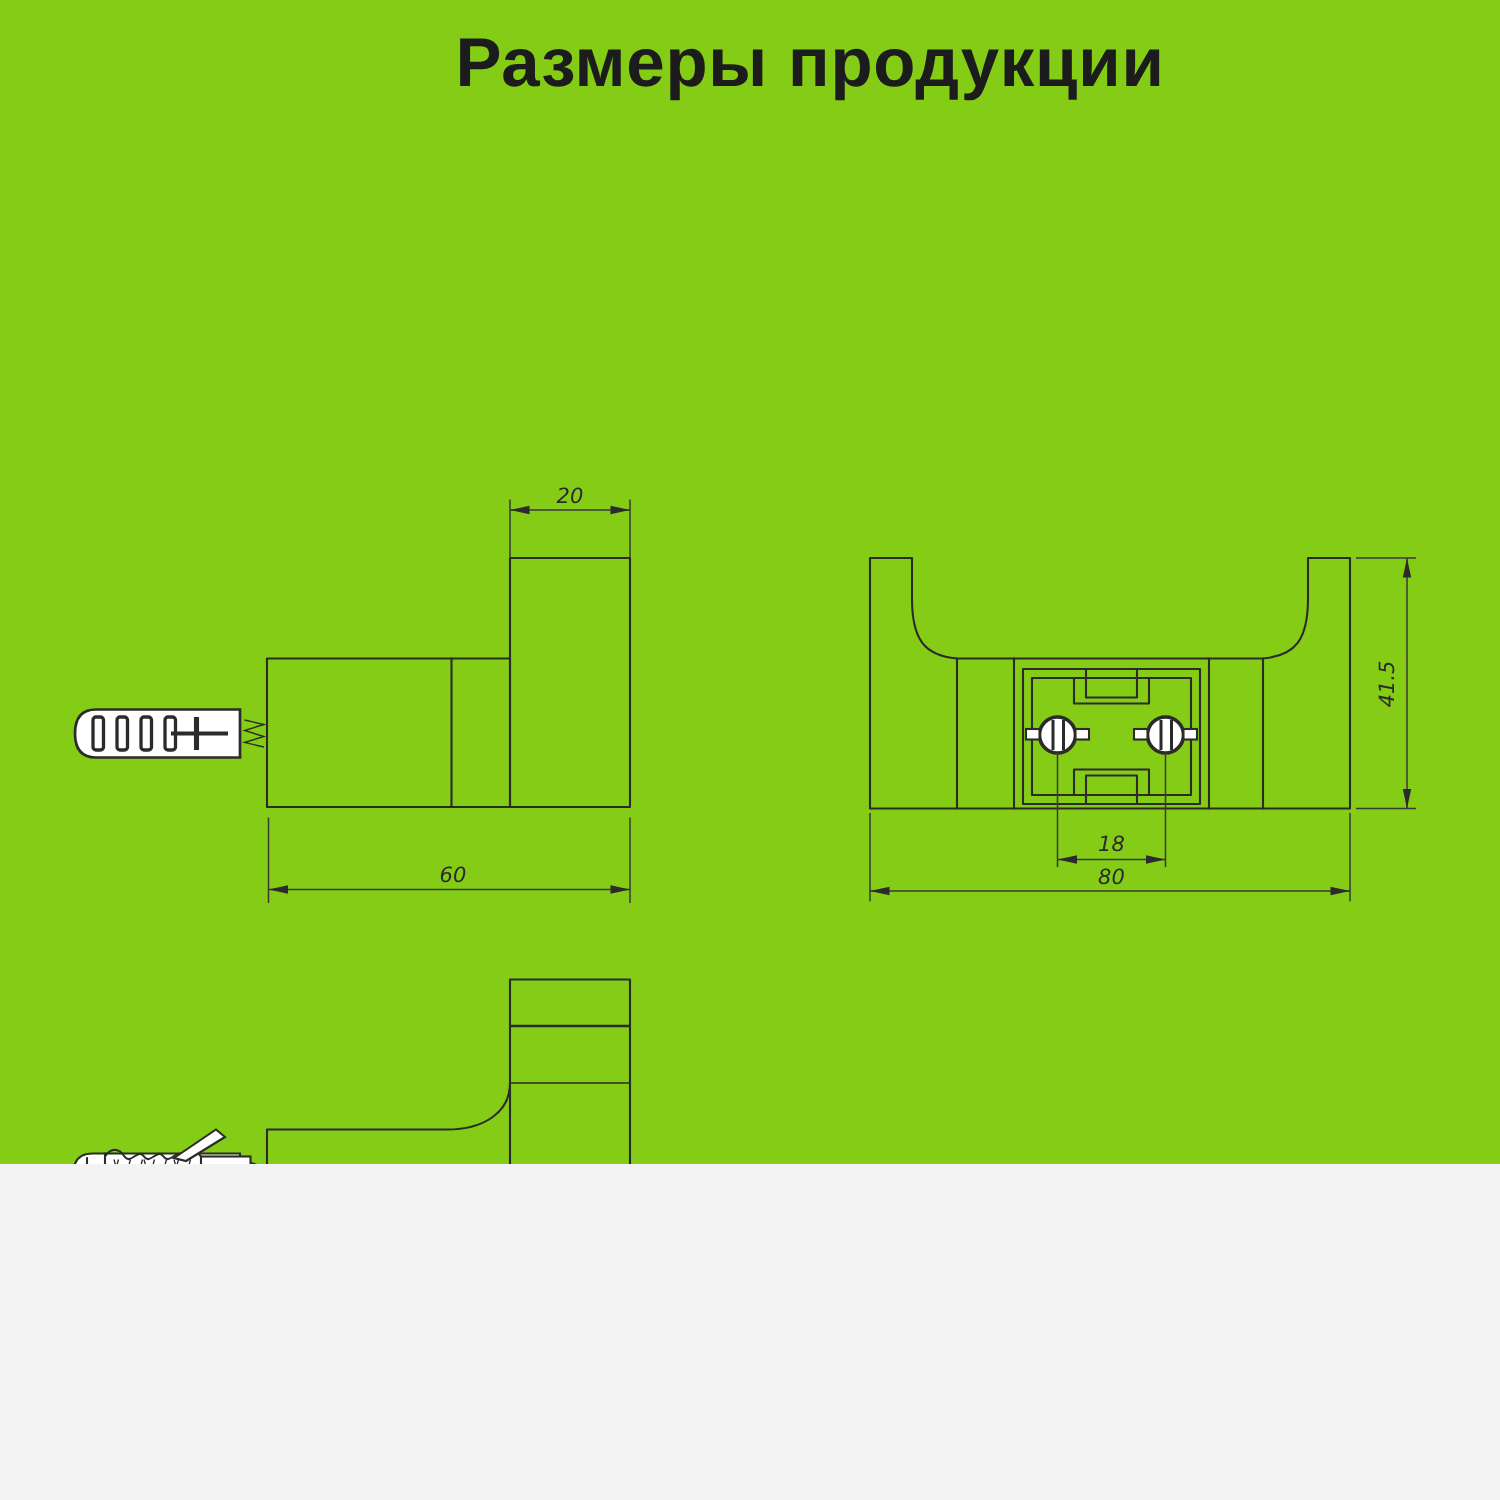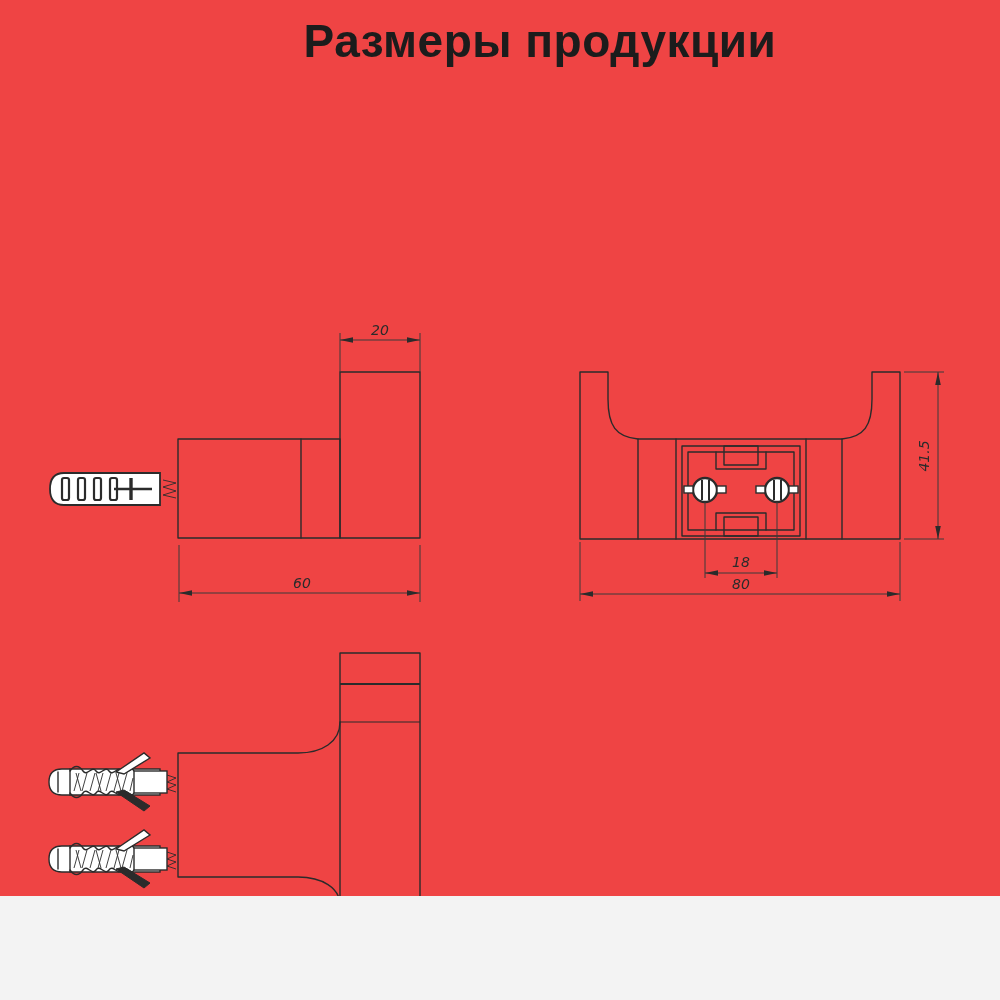--- a/index.html
+++ b/index.html
@@ -1,17 +1,17 @@
 <!DOCTYPE html>
 <html><head>
 <meta charset="utf-8">
 <style>
   html,body{margin:0;padding:0;background:#f3f3f3;}
   .page{
-    position:relative;width:1000px;height:896px;background:#ef4444;
+    position:relative;width:1000px;height:776px;background:#84cc16;
     overflow:hidden;font-family:"Liberation Sans","DejaVu Sans",sans-serif;
   }
   .title{
     position:absolute;top:14px;left:40px;width:1000px;text-align:center;
     font-size:46px;font-weight:600;color:#1c1c1c;letter-spacing:0.5px;
   }
   svg{position:absolute;left:0;top:0;}
   .obj{stroke:#2b2b2b;stroke-width:1.4;fill:none;stroke-linecap:round;stroke-linejoin:round;}
   .objthick{stroke:#2b2b2b;stroke-width:2.2;fill:none;stroke-linecap:round;}
   .objfill{stroke:#2b2b2b;stroke-width:1.4;fill:#ffffff;}

